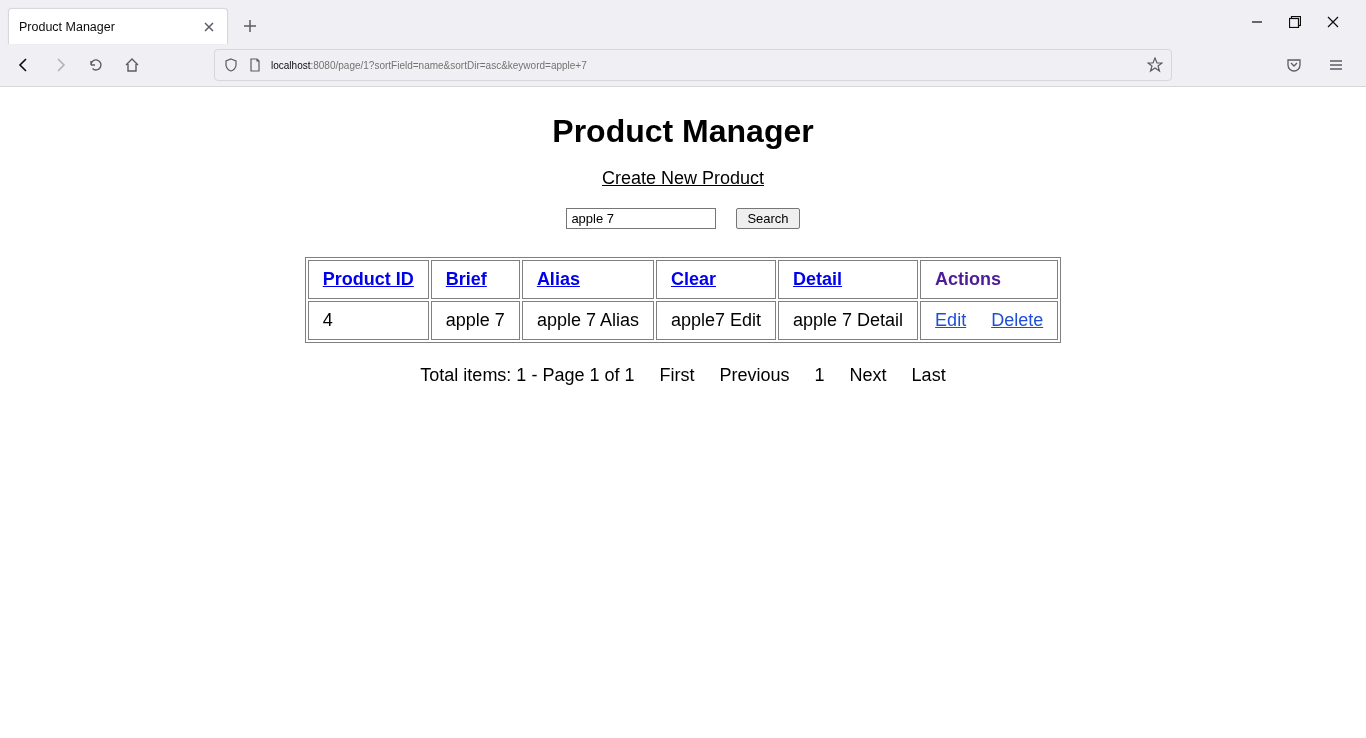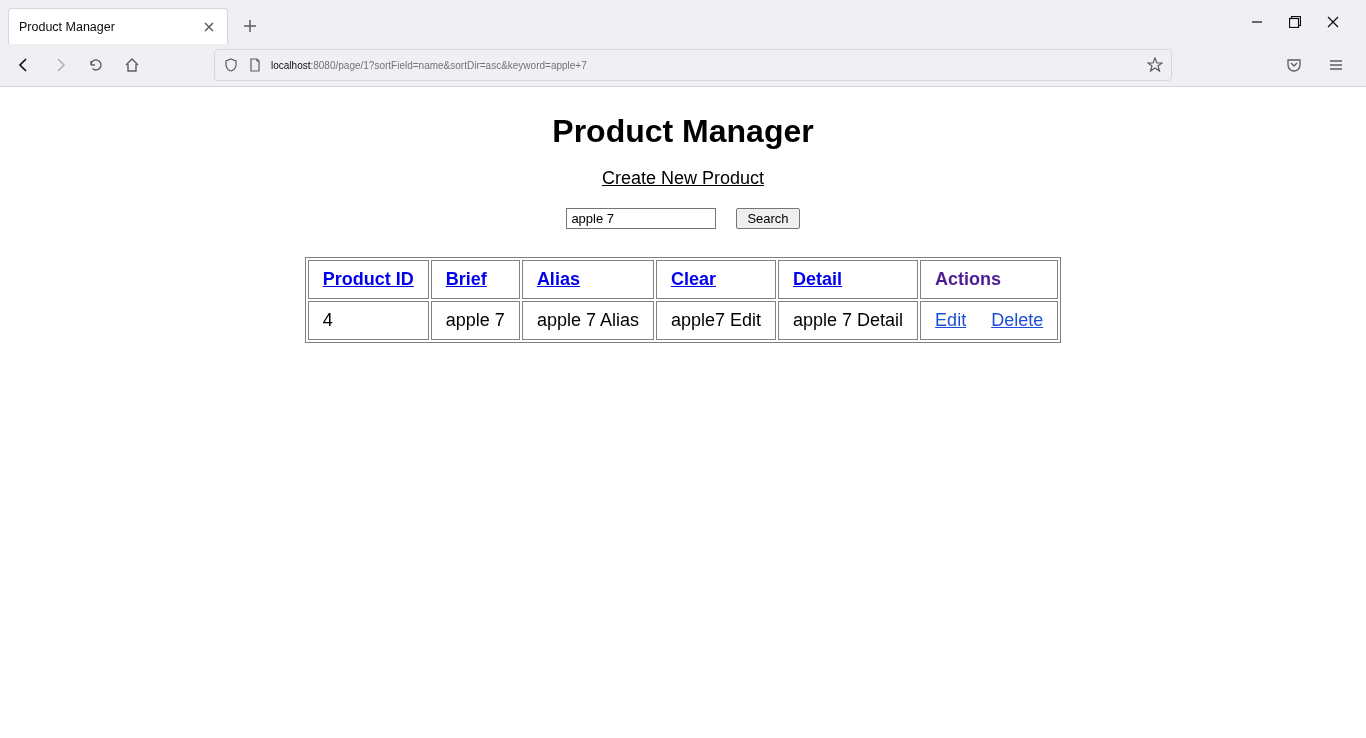--- a/index.html
+++ b/index.html
@@ -163,13 +163,21 @@
         <td>apple 7 Detail</td>
         <td>
           <a href="#" class="actionlink">Edit</a>
           &nbsp;&nbsp;&nbsp;
           <a href="#" class="actionlink">Delete</a>
         </td>
       </tr>
     </tbody>
   </table>
 
+  <div class="pager">
+    <span>Total items: 1 - Page 1 of 1</span>
+    <span>First</span>
+    <span>Previous</span>
+    <span>1</span>
+    <span>Next</span>
+    <span>Last</span>
+  </div>
 </div>
 
 </body></html>

